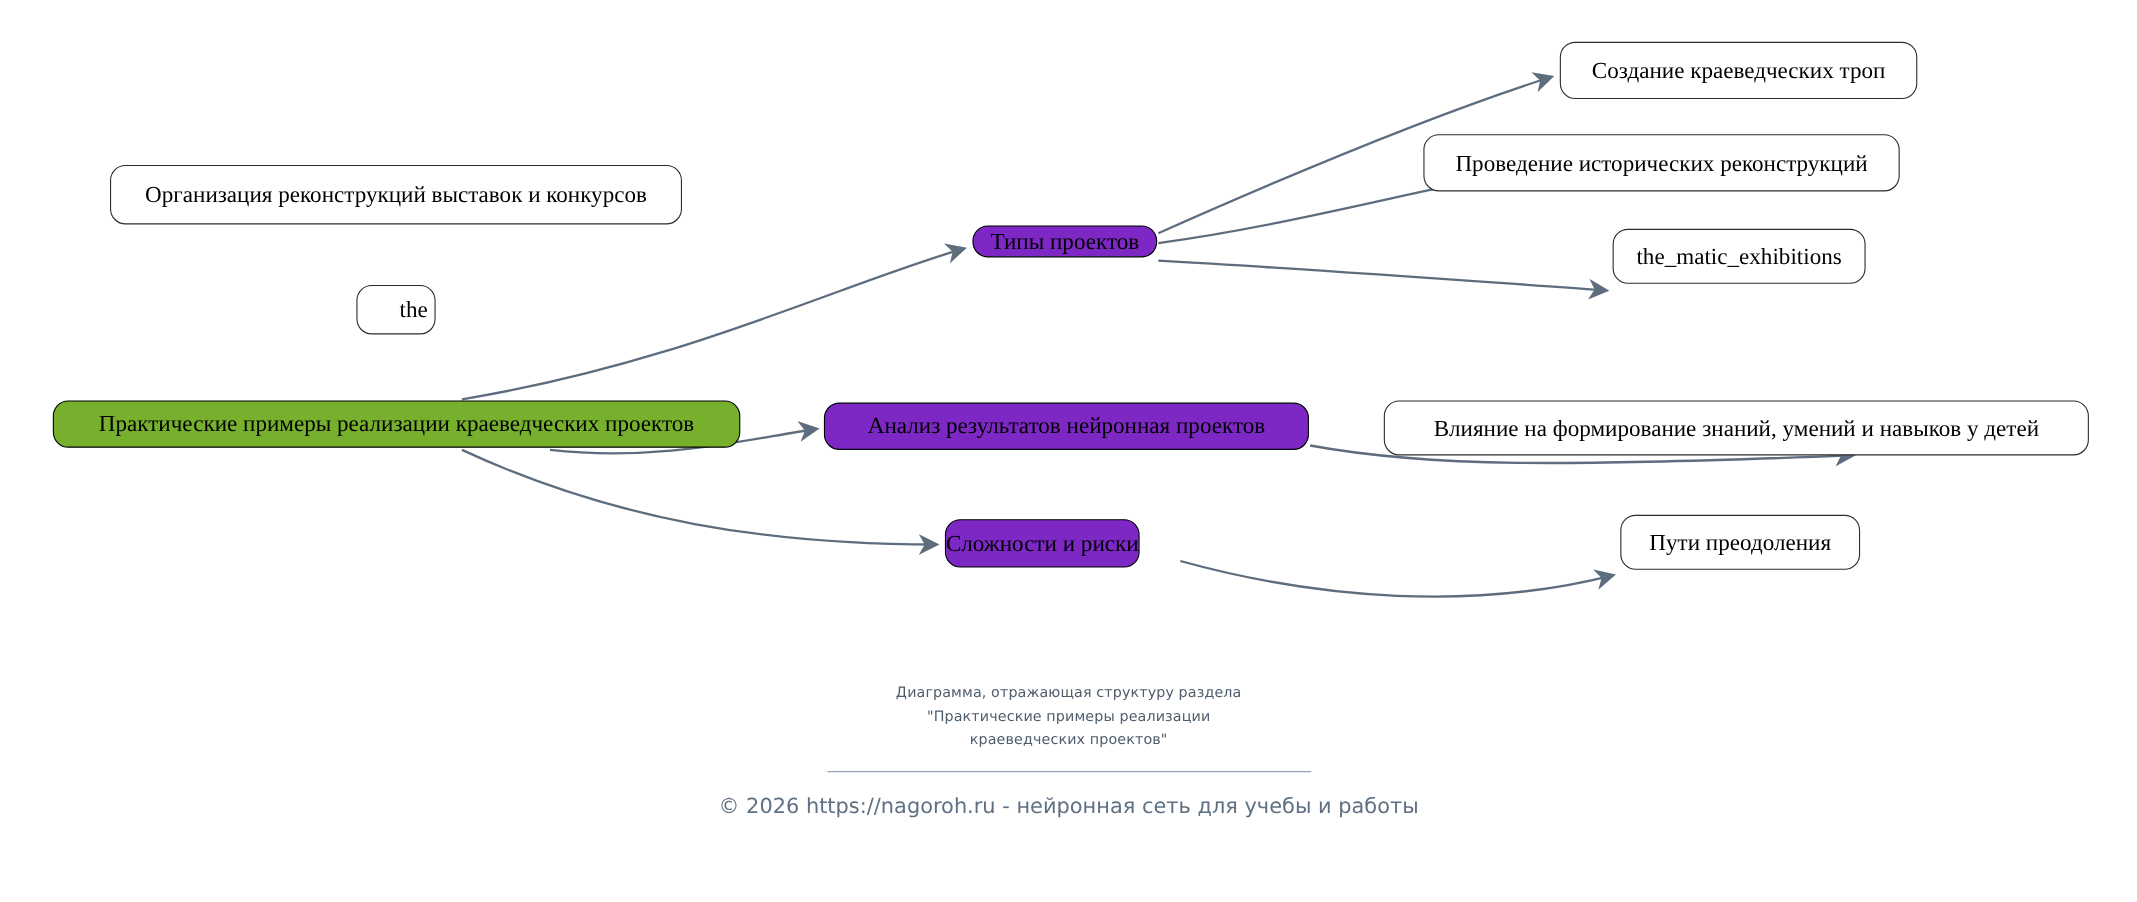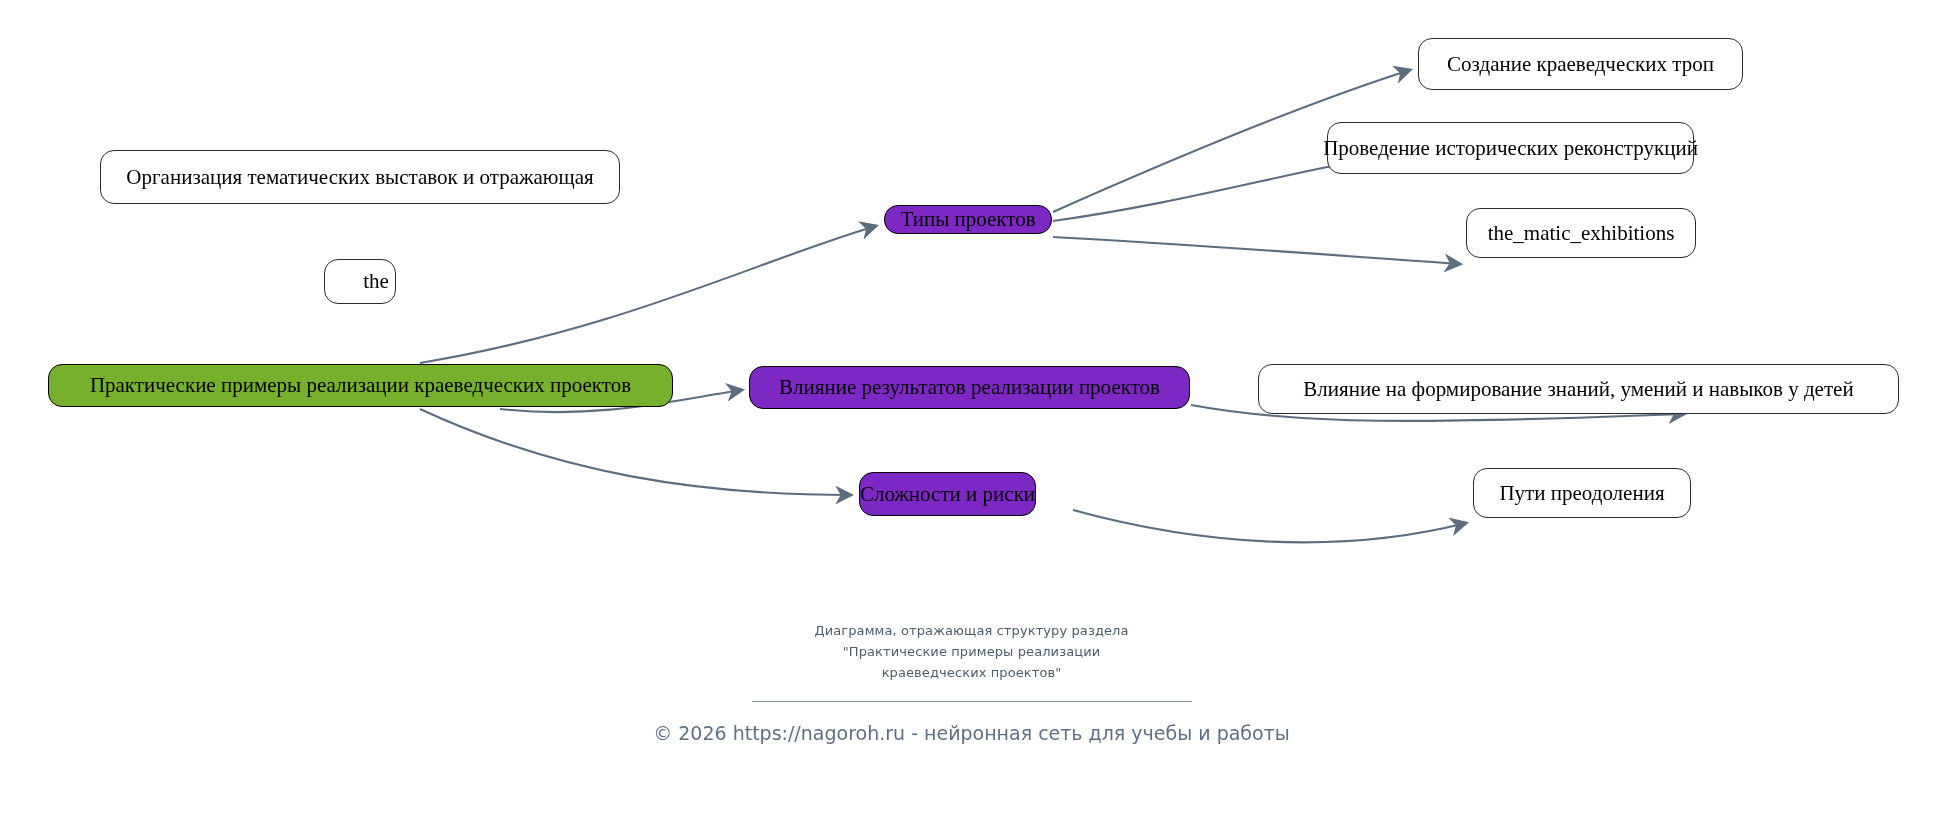--- a/index.html
+++ b/index.html
@@ -59,21 +59,21 @@
   
   #n-exhibitions { left: 100px;  top: 150px; width: 520px;  height: 54px; }
   #n-the         { left: 324px;  top: 259px; width: 72px;   height: 45px; padding-left: 48px; }
   #n-root        { left: 48px;   top: 364px; width: 625px;  height: 43px; }
 
   #n-types       { left: 884px;  top: 205px; width: 168px;  height: 29px; }
   #n-analysis    { left: 749px;  top: 366px; width: 441px;  height: 43px; }
   #n-risks       { left: 859px;  top: 472px; width: 177px;  height: 44px; }
 
   #n-trails      { left: 1418px; top: 38px;  width: 325px;  height: 52px; }
-  #n-recon       { left: 1327px; top: 122px; width: 367px;  height: 52px; }
+  #n-recon       { left: 1294px; top: 122px; width: 433px;  height: 52px; }
   #n-thematic    { left: 1466px; top: 208px; width: 230px;  height: 50px; }
   #n-influence   { left: 1258px; top: 364px; width: 641px;  height: 50px; }
   #n-ways        { left: 1473px; top: 468px; width: 218px;  height: 50px; text-align: right; }
 
   #caption {
     position: absolute;
     left: 0;
     top: 620px;
     width: 1943px;
     text-align: center;
@@ -129,29 +129,29 @@
       <path d="M 1053 221 C 1170 205 1280 175 1353 162"></path>
 
       <path d="M 1053 237 C 1200 245 1330 255 1460 264"></path>
 
       <path d="M 1191 405 C 1300 425 1420 424 1684 414"></path>
 
       <path d="M 1073 510 C 1200 545 1340 555 1466 523"></path>
     </g>
   </svg>
 
-  <div class="node plain" id="n-exhibitions">Организация тематических выставок и отражающая</div>
+  <div class="node plain" id="n-exhibitions">Организация реконструкций выставок и конкурсов</div>
 
   <div class="node plain" id="n-the">the</div>
 
   <div class="node root" id="n-root">Практические примеры реализации краеведческих проектов</div>
 
   <div class="node accent" id="n-types">Типы проектов</div>
 
-  <div class="node accent" id="n-analysis">Влияние результатов реализации проектов</div>
+  <div class="node accent" id="n-analysis">Анализ результатов нейронная проектов</div>
 
   <div class="node accent" id="n-risks">Сложности и риски</div>
 
   <div class="node plain" id="n-trails">Создание краеведческих троп</div>
 
   <div class="node plain" id="n-recon">Проведение исторических реконструкций</div>
 
   <div class="node plain" id="n-influence">Влияние на формирование знаний, умений и навыков у детей</div>
 
   <div class="node plain" id="n-thematic">the_matic_exhibitions</div>

